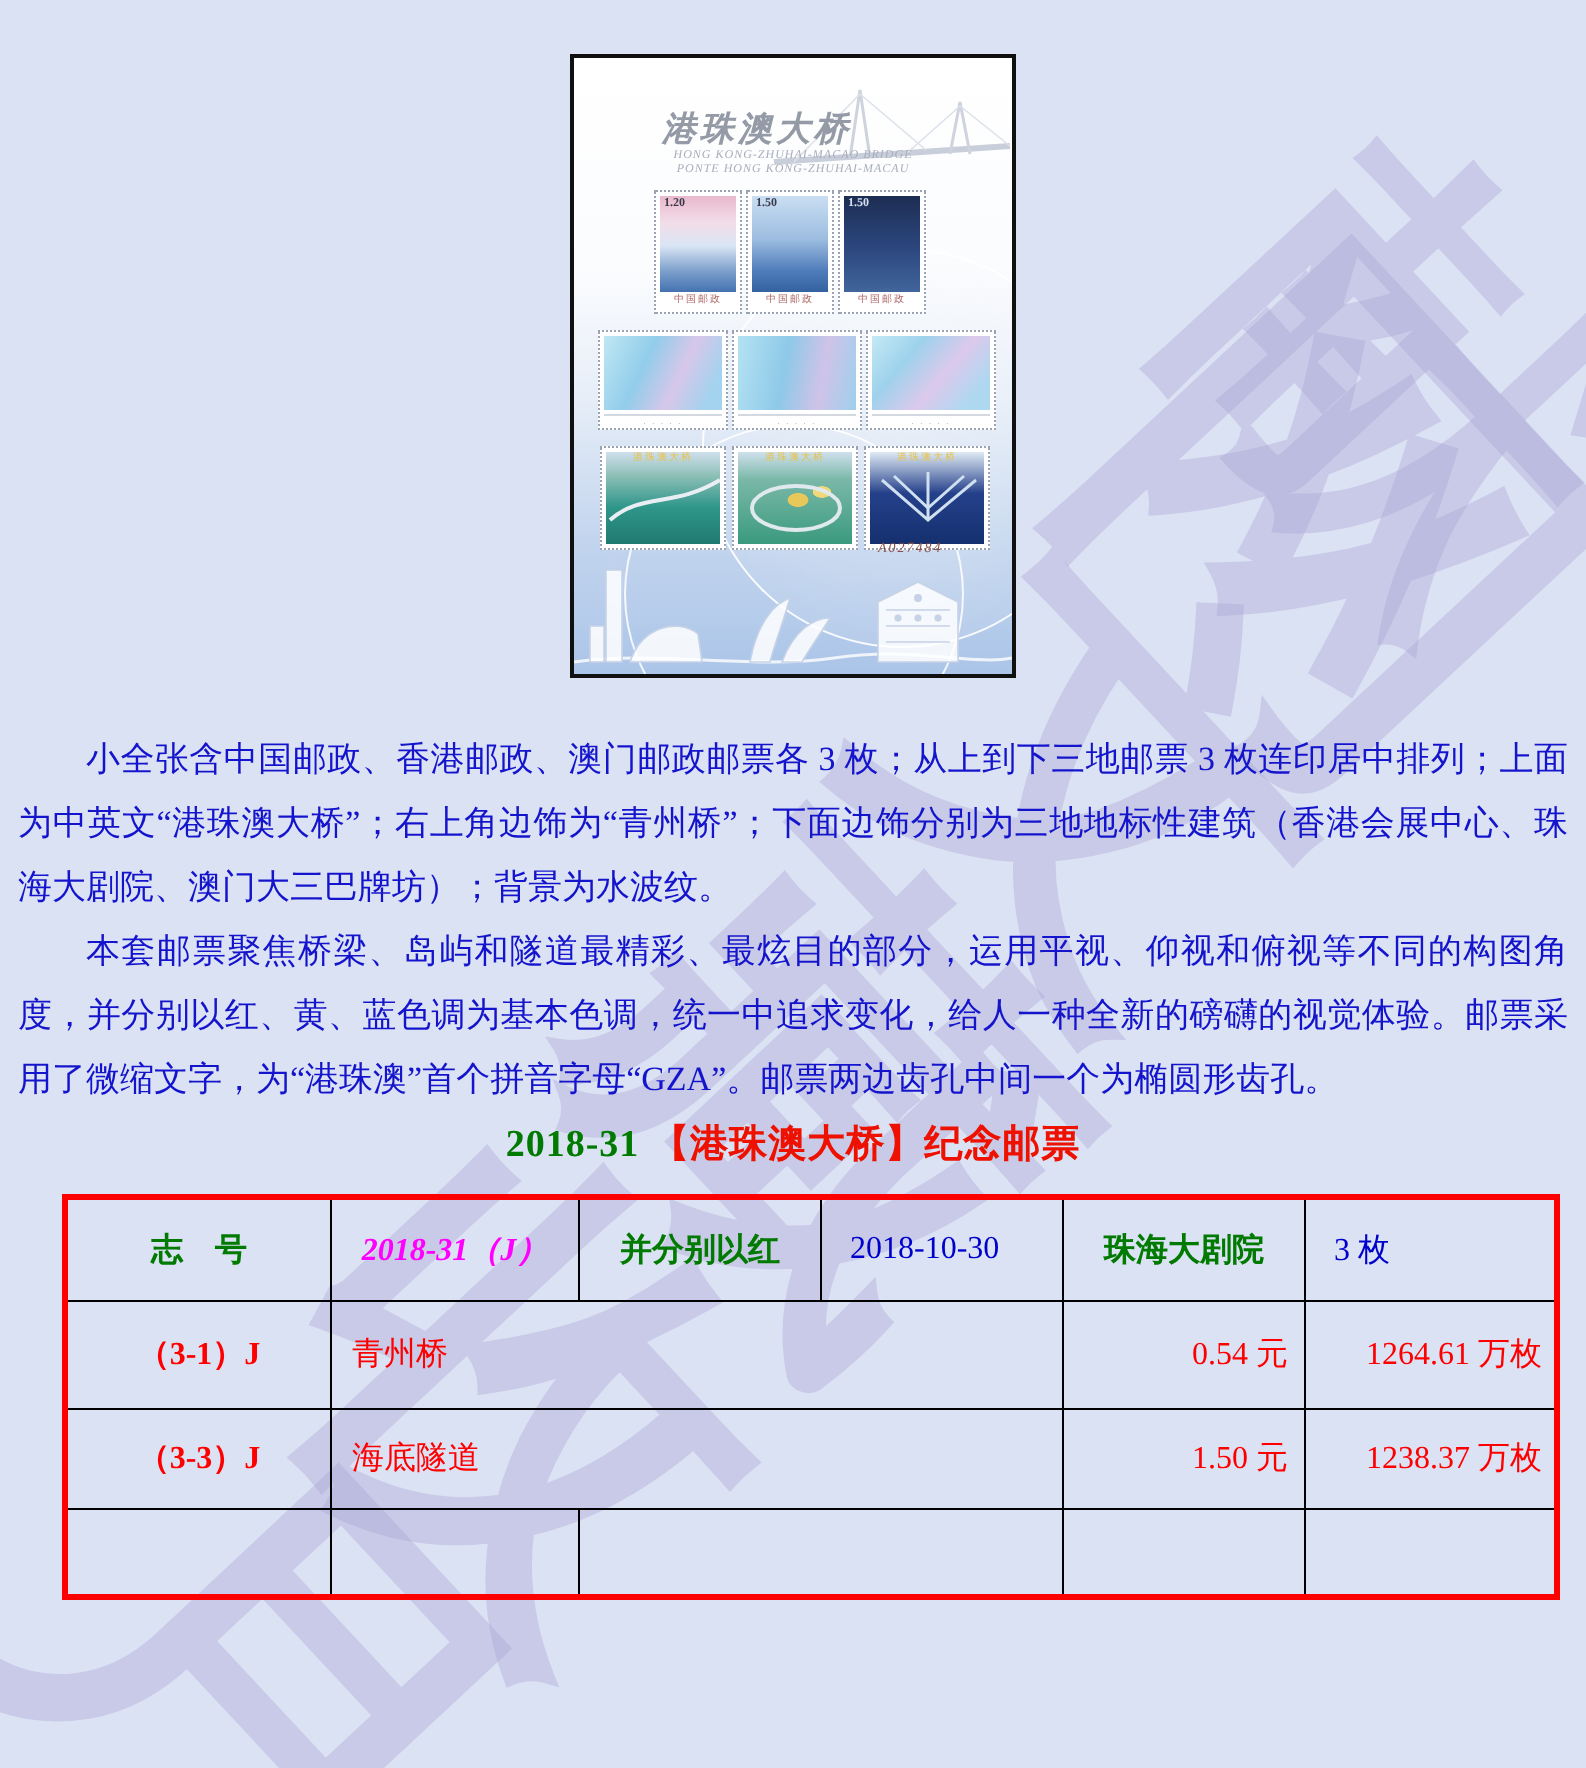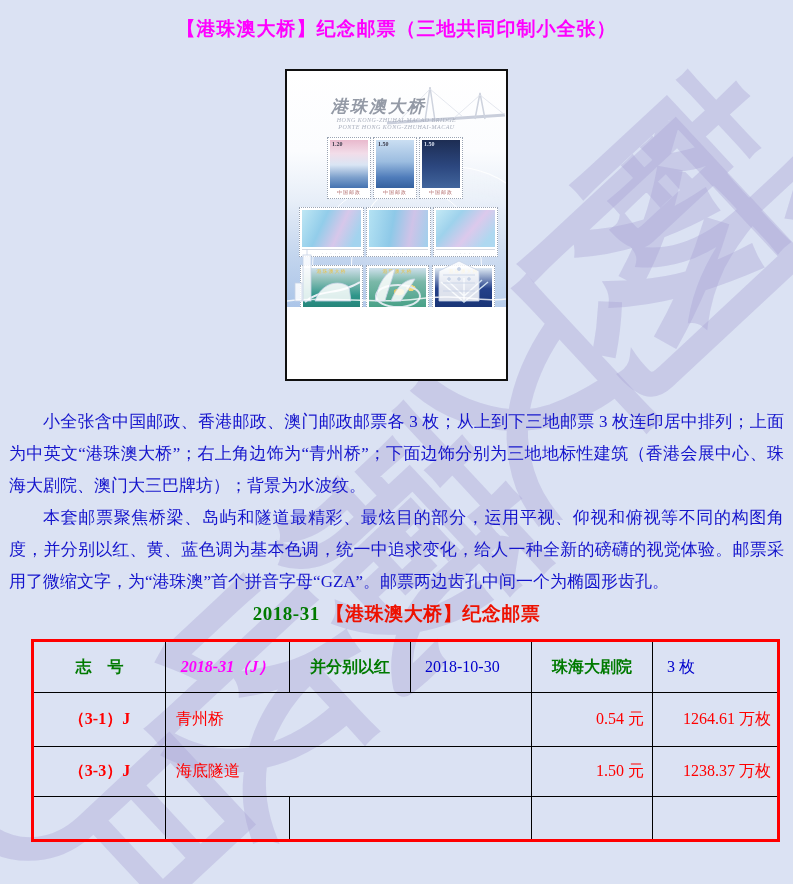--- a/index.html
+++ b/index.html
@@ -41,21 +41,21 @@
   }
 
   
   .img-frame {
     width:223px; height:312px;
     margin:27px auto 0;
     border:2px solid #101010;
     background:#ffffff;
   }
   .sheet {
-    position:relative; width:219px; height:236px; overflow:hidden;
+    position:relative; width:219px; height:308px; overflow:hidden;
     background:linear-gradient(180deg,#ffffff 0%,#fbfcfe 34%,#e7eef8 55%,#c3d5ee 78%,#abc5e8 100%);
   }
   .sheet-circle1 {
     position:absolute; right:-45px; top:95px; width:200px; height:200px;
     border:1px solid rgba(255,255,255,0.9); border-radius:50%;
     background:radial-gradient(circle, rgba(255,255,255,0.28), rgba(255,255,255,0));
   }
   .sheet-circle2 {
     position:absolute; left:25px; bottom:-45px; width:170px; height:170px;
     border:1px solid rgba(255,255,255,0.85); border-radius:50%;
@@ -179,21 +179,20 @@
 
 <span class="wm wm1">月</span>
 <span class="wm wm2">收</span>
 <span class="wm wm3">藏</span>
 <span class="wm wm4">文</span>
 <span class="wm wm5">献</span>
 <span class="wm wm6">网</span>
 
 <div class="content">
 
-  <div class="page-title">【港珠澳大桥】纪念邮票（三地共同印制小全张）</div>
 
   <div class="img-frame">
     <div class="sheet">
       <div class="sheet-circle1"></div>
       <div class="sheet-circle2"></div>
 
       <svg class="bridge-sketch" width="219" height="70" viewBox="0 0 219 70">
         <path d="M100 52 L218 44" stroke="#c9cedb" stroke-width="3" fill="none"></path>
         <path d="M138 50 L143 16 L148 50" stroke="#ced3de" stroke-width="1.5" fill="none"></path>
         <path d="M188 48 L193 22 L198 48" stroke="#ced3de" stroke-width="1.5" fill="none"></path>

